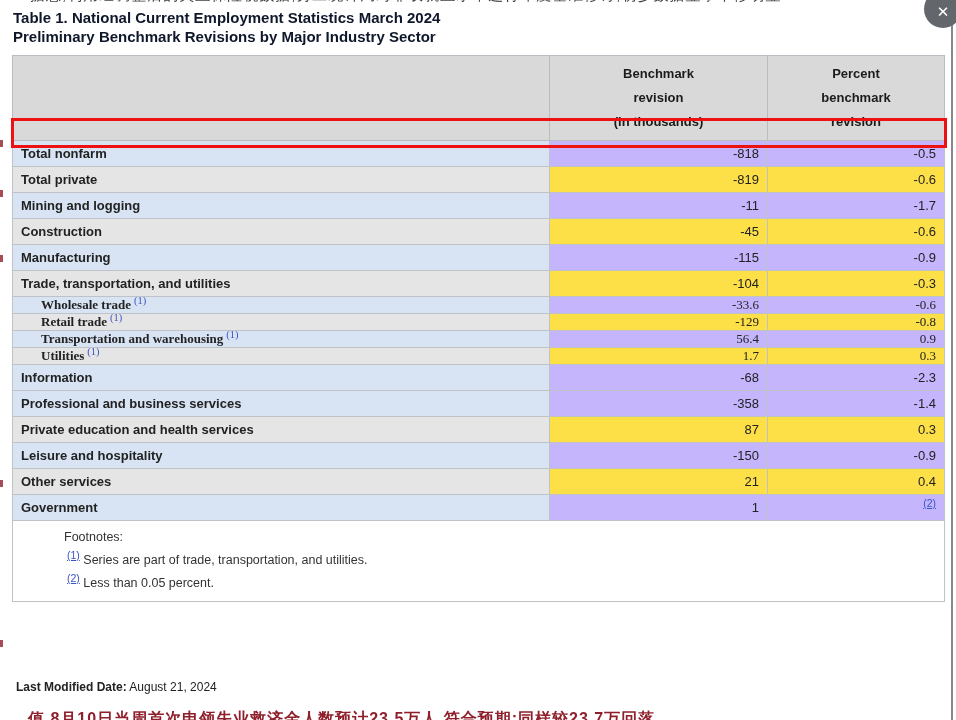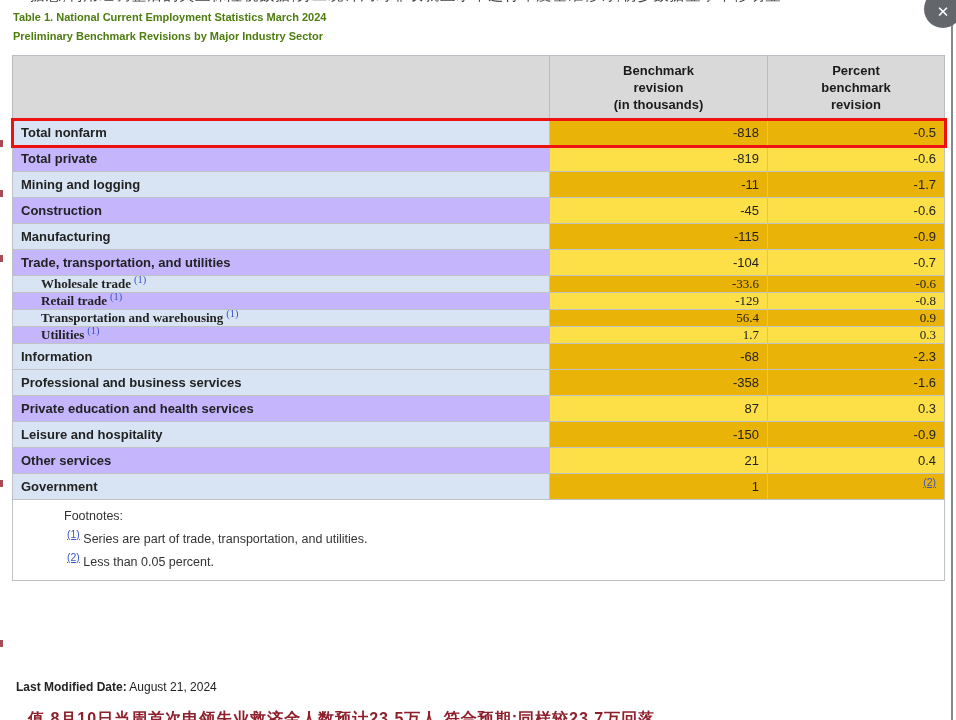--- a/index.html
+++ b/index.html
@@ -32,48 +32,48 @@
   }
   .close-btn span { transform: translateY(3px); }
 
   .right-edge {
     position: absolute; top: 0; right: 3px; width: 2px; height: 720px;
     background: #85888d; z-index: 4;
   }
 
   .title-block { position: absolute; top: 8px; left: 13px; }
   .title-line {
-    color: #4d7c0f; font-weight: bold; font-size: 11px; line-height: 19px;
+    color: #0f172a; font-weight: bold; font-size: 15px; line-height: 19px;
   }
 
   table.bench {
     position: absolute; top: 55px; left: 12px; width: 932px;
     border-collapse: collapse; table-layout: fixed;
     font-size: 13px; color: #222222;
     border: 1px solid #a9adb2;
   }
   col.c1 { width: 537px; } col.c2 { width: 218px; } col.c3 { width: 177px; }
 
   th {
     background: #d9d9d9; color: #1b1b1b; font-weight: bold;
     text-align: center; vertical-align: middle;
-    white-space: pre-line; line-height: 17px; padding: 6px 4px; height: 64px;
+    white-space: pre-line; line-height: 24px; padding: 6px 4px; height: 64px;
     border: 1px solid #b9bdc1;
   }
   td { border: 1px solid #bfc3c7; vertical-align: middle; }
   tr.r-reg { height: 26px; }
   tr.r-tall { height: 16px; font-family: Liberation Serif, serif; }
 
   td.lbl { font-weight: bold; padding-left: 8px; text-align: left; }
   td.lbl.ind { padding-left: 28px; }
   td.val { text-align: right; padding-right: 8px; font-weight: normal; }
 
   tr.blue td.lbl { background: #d8e4f4; }
-  tr.blue td.val { background: #eab308; }
-  tr.gray td.lbl { background: #c4b5fd; }
+  tr.blue td.val { background: #c4b5fd; }
+  tr.gray td.lbl { background: #e5e5e5; }
   tr.gray td.val { background: #fde047; }
 
   sup.fnref {
     color: #3a55c5; font-size: 10.5px; font-weight: normal;
     vertical-align: super; line-height: 0; margin-left: 3px;
   }
   sup.fnref.link { text-decoration: underline; cursor: pointer; }
 
   td.footnotes {
     background: #ffffff; padding: 8px 10px 10px 10px;
@@ -155,21 +155,21 @@
           <td class="val">-0.6</td>
         </tr>
         <tr class="blue r-reg">
           <td class="lbl"><span>Manufacturing</span></td>
           <td class="val">-115</td>
           <td class="val">-0.9</td>
         </tr>
         <tr class="gray r-reg">
           <td class="lbl"><span>Trade, transportation, and utilities</span></td>
           <td class="val">-104</td>
-          <td class="val">-0.7</td>
+          <td class="val">-0.3</td>
         </tr>
         <tr class="blue r-tall">
           <td class="lbl ind"><span>Wholesale trade</span><sup class="fnref">(1)</sup></td>
           <td class="val">-33.6</td>
           <td class="val">-0.6</td>
         </tr>
         <tr class="gray r-tall">
           <td class="lbl ind"><span>Retail trade</span><sup class="fnref">(1)</sup></td>
           <td class="val">-129</td>
           <td class="val">-0.8</td>
@@ -185,21 +185,21 @@
           <td class="val">0.3</td>
         </tr>
         <tr class="blue r-reg">
           <td class="lbl"><span>Information</span></td>
           <td class="val">-68</td>
           <td class="val">-2.3</td>
         </tr>
         <tr class="blue r-reg">
           <td class="lbl"><span>Professional and business services</span></td>
           <td class="val">-358</td>
-          <td class="val">-1.6</td>
+          <td class="val">-1.4</td>
         </tr>
         <tr class="gray r-reg">
           <td class="lbl"><span>Private education and health services</span></td>
           <td class="val">87</td>
           <td class="val">0.3</td>
         </tr>
         <tr class="blue r-reg">
           <td class="lbl"><span>Leisure and hospitality</span></td>
           <td class="val">-150</td>
           <td class="val">-0.9</td>

